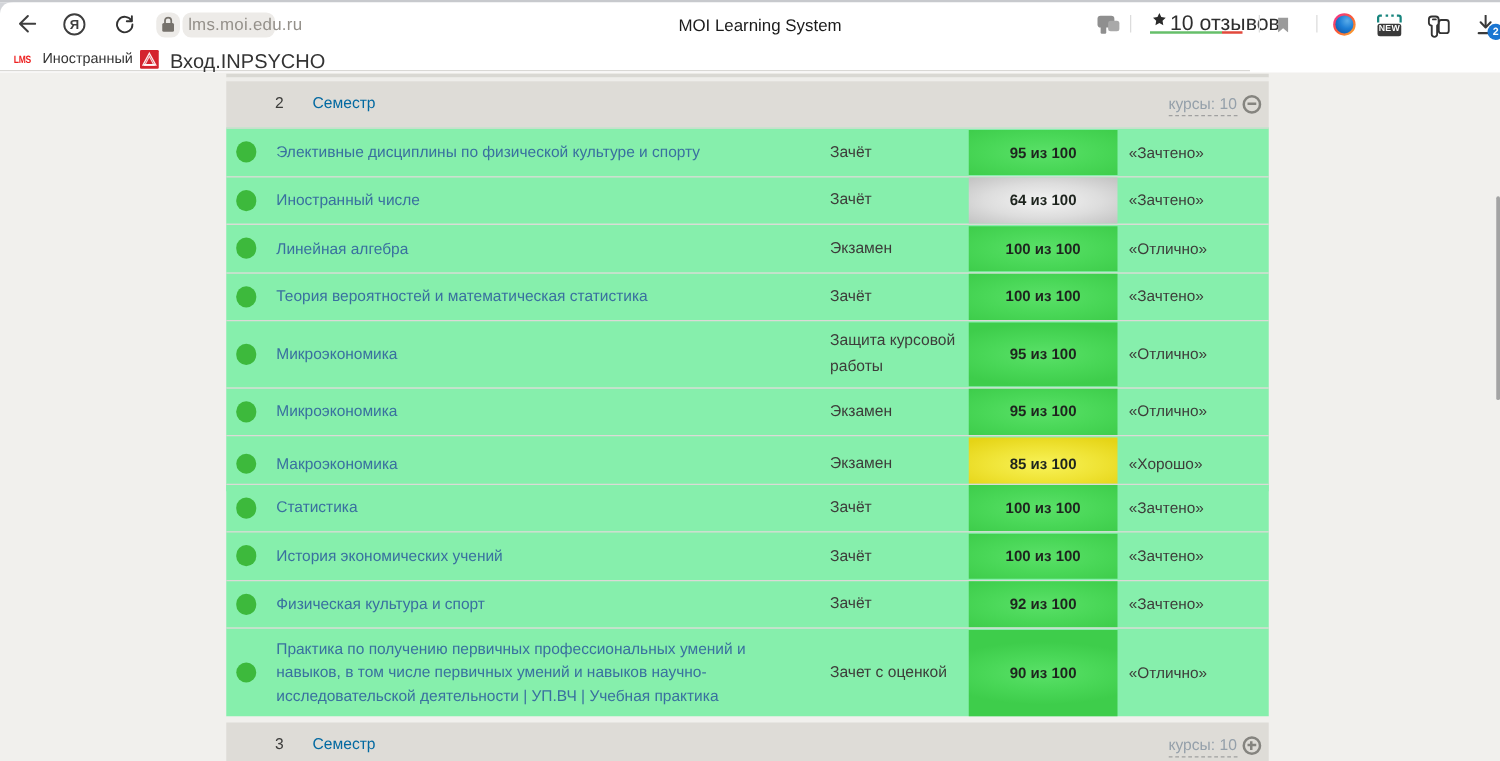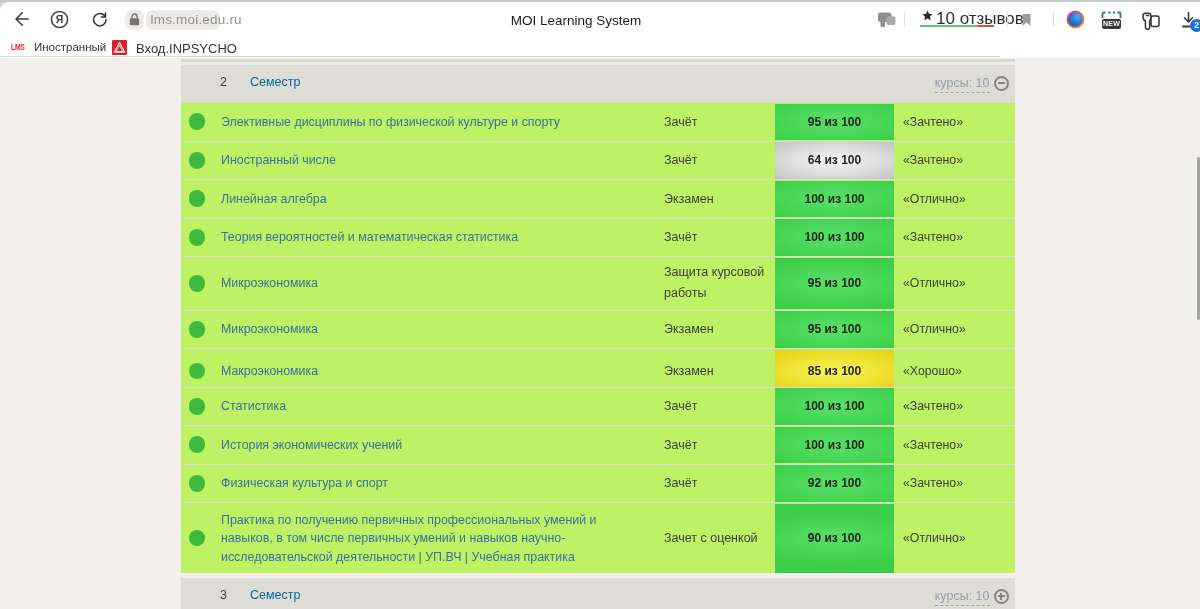--- a/index.html
+++ b/index.html
@@ -8,39 +8,39 @@
   body { font-family:"Liberation Sans", sans-serif; background:#fff; position:relative; }
   .abs { position:absolute; }
 
   
   #topline { left:0; top:0; width:1200px; height:2px; background:#c7c9cd; }
   #toolbar { left:0; top:2px; width:1200px; height:30px; background:#fff; border-top-left-radius:9px; }
   #bookbar { left:0; top:32px; width:1000px; height:25px; background:#fff; border-bottom:1px solid #d9d8d5; }
 
   .pill { background:#edebe8; border-radius:7px; position:absolute; top:9px; height:21px; }
   #urltext { color:#94908a; font-size:13.5px; line-height:20px; padding-left:4.5px; letter-spacing:.2px;}
-  #title { left:444px; top:11px; width:264px; text-align:center; font-size:13.5px; color:#1b1b1b; }
+  #title { left:476px; top:11px; width:264px; text-align:center; font-size:13.5px; color:#1b1b1b; }
 
   .sep { width:1px; height:14px; background:#dcdcdc; top:10px; position:absolute; }
 
   
   .bktext { font-size:11.5px; color:#333333; top:40px; position:absolute; }
 
   
   #page { left:0; top:58px; width:1200px; height:551px; background:#f1f0ed; }
   #tablewrap { position:absolute; left:181px; top:0px; width:834px; height:551px; }
   .sechead { position:absolute; left:0; width:834px; background:#dedcd7; }
   .sechead .num { position:absolute; left:39px; top:50%; margin-top:-8px; font-size:12.5px; color:#3c3c3a;}
   .sechead .nm  { position:absolute; left:69px; top:50%; margin-top:-8px; font-size:12.5px; color:#0369a1;}
   .kursy { position:absolute; right:25.5px; font-size:12.5px; color:#95a0aa; border-bottom:1px dashed #a0a0a0; padding-bottom:2px;}
   .circbtn { position:absolute; right:6.5px; width:15px; height:15px; border:2px solid #85847f; border-radius:50%; }
   .circbtn:before { content:""; position:absolute; left:2px; right:2px; top:50%; margin-top:-1px; height:2px; background:#85847f; }
   .circbtn.plus:after { content:""; position:absolute; top:2px; bottom:2px; left:50%; margin-left:-1px; width:2px; background:#85847f; }
 
-  .row { position:absolute; left:0; width:834px; background:#bef264; border-top:1.5px solid #dbdad6; }
+  .row { position:absolute; left:0; width:834px; background:#86efac; border-top:1.5px solid #dbdad6; }
   .dot { position:absolute; left:7.8px; top:50%; margin-top:-8.3px; width:16.6px; height:16.6px; border-radius:50%; background:#3db93c; }
   .course { position:absolute; left:40px; color:#39709f; font-size:12.4px; line-height:18.3px; width:400px; top:50%; transform:translateY(-50%); }
   .ctype { position:absolute; left:483px; color:#3d3d3a; font-size:12.5px; line-height:21px; width:105px; top:50%; transform:translateY(-50%); }
   .badge { position:absolute; left:594px; top:0.5px; bottom:0.5px; width:119px; text-align:center; font-size:12px; font-weight:bold; color:#1e241e; display:flex; align-items:center; justify-content:center; }
   .badge.green { background:radial-gradient(ellipse 85px 25px at 50% 50%, #5ae068 0%, #49d757 55%, #3ecd4b 100%); }
   .badge.silver { background:radial-gradient(ellipse 85px 25px at 50% 50%, #f3f3f3 0%, #dddddd 55%, #c3c3c3 100%); }
   .badge.yellow { background:radial-gradient(ellipse 85px 25px at 50% 50%, #f8f259 0%, #efe334 55%, #e5d416 100%); }
   .res { position:absolute; left:722px; color:#3d3d3a; font-size:12.3px; top:50%; transform:translateY(-50%); }
 
   #scrollthumb { left:1197px; top:157px; width:3px; height:163px; background:#a3a3a3; border-radius:2px; }
@@ -137,21 +137,21 @@
 <div class="abs" id="bookbar">
   <div class="abs" style="left:11px;top:9.5px;font-size:8.5px;font-weight:bold;color:#ee2121;letter-spacing:-0.3px;transform:scaleX(0.8);transform-origin:0 0;">LMS</div>
   <div class="bktext" style="left:34px;top:9px;position:absolute;">Иностранный</div>
   <div class="abs" style="left:112px;top:8px;width:15px;height:15px;background:#d4232e;border-radius:1px;">
     <svg width="15" height="15" viewBox="0 0 15 15">
       <path d="M7.5 2.6 L12.6 12 H2.4 Z" fill="none" stroke="#ffffff" stroke-width="1.1" stroke-opacity="0.9"></path>
       <path d="M7.5 5.2 L10.9 11.6 H4.1 Z" fill="none" stroke="#ffffff" stroke-width="0.9" stroke-opacity="0.8"></path>
       <path d="M3.2 11.9 H11.8" stroke="#fff" stroke-width="1.2" stroke-opacity="0.9"></path>
     </svg>
   </div>
-  <div class="bktext" style="left:136px;top:9px;position:absolute;font-size:13px;">Вход.INPSYCHO</div>
+  <div class="bktext" style="left:136px;top:9px;position:absolute;font-size:16px;">Вход.INPSYCHO</div>
 </div>
 
 <div class="abs" id="page">
   <div id="tablewrap">
 
     <div class="abs" style="left:0;top:1px;width:834px;height:3px;background:#d9d8d3;"></div>
     <div class="abs" style="left:0;top:4px;width:834px;height:2.5px;background:#eeedea;"></div>
 
     <div class="sechead" style="top:6.5px;height:37.5px;">
       <div class="num">2</div>

